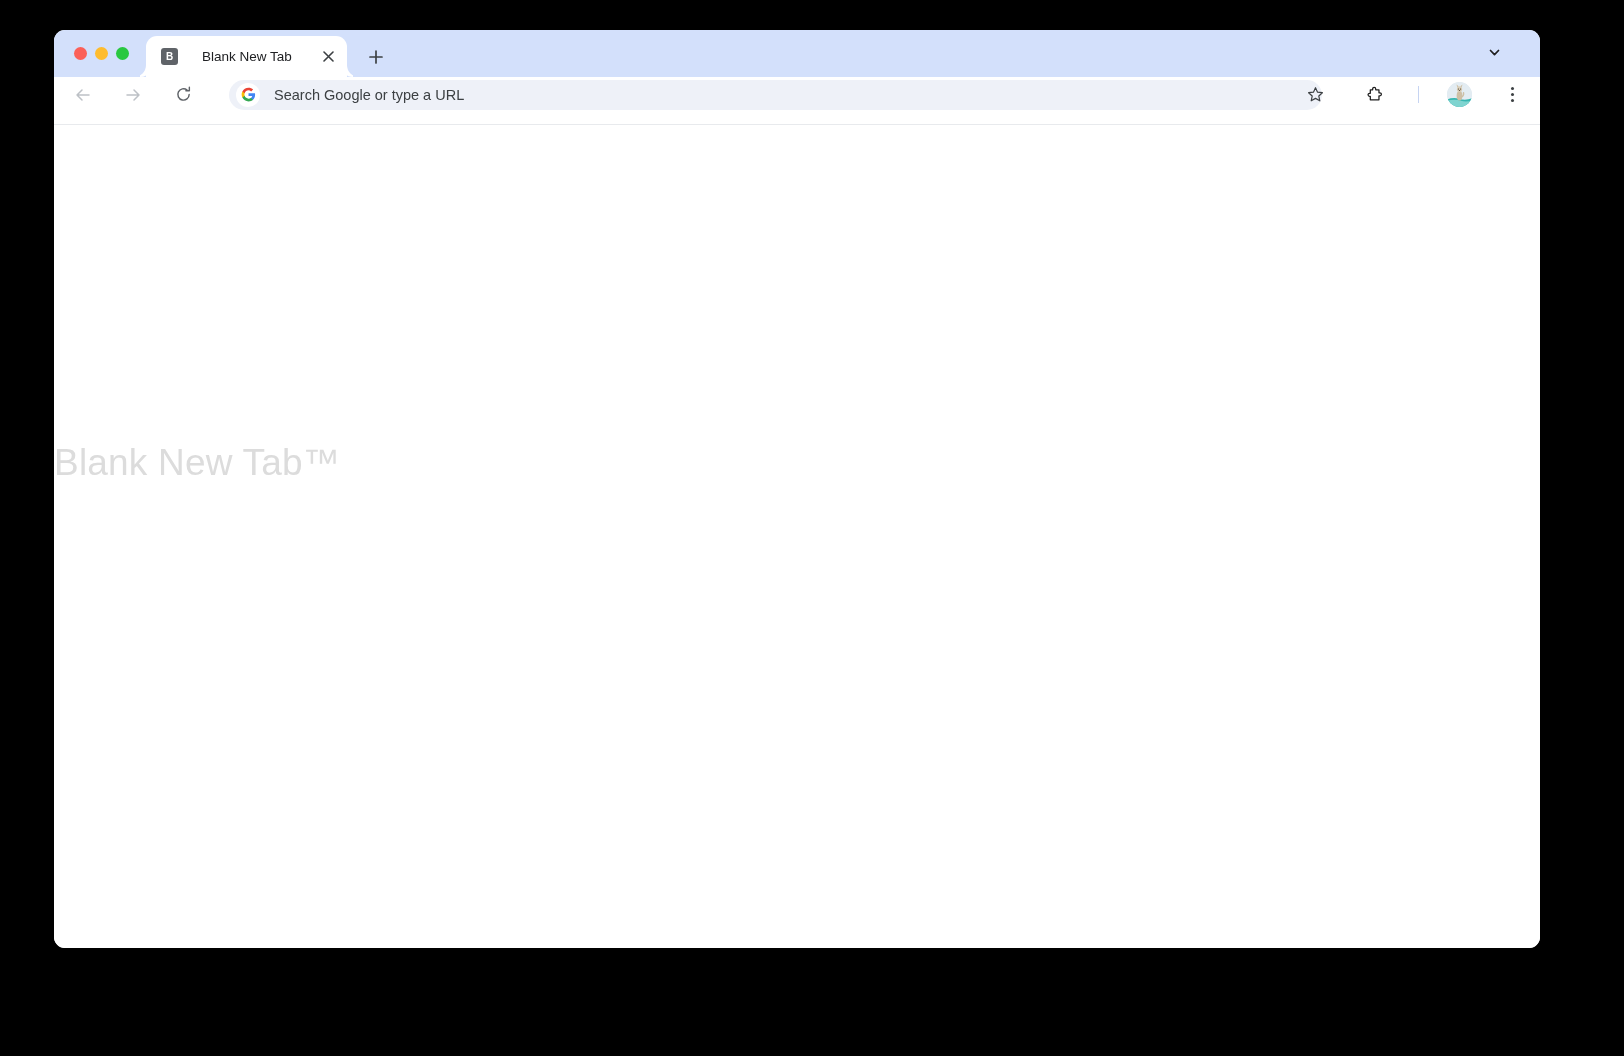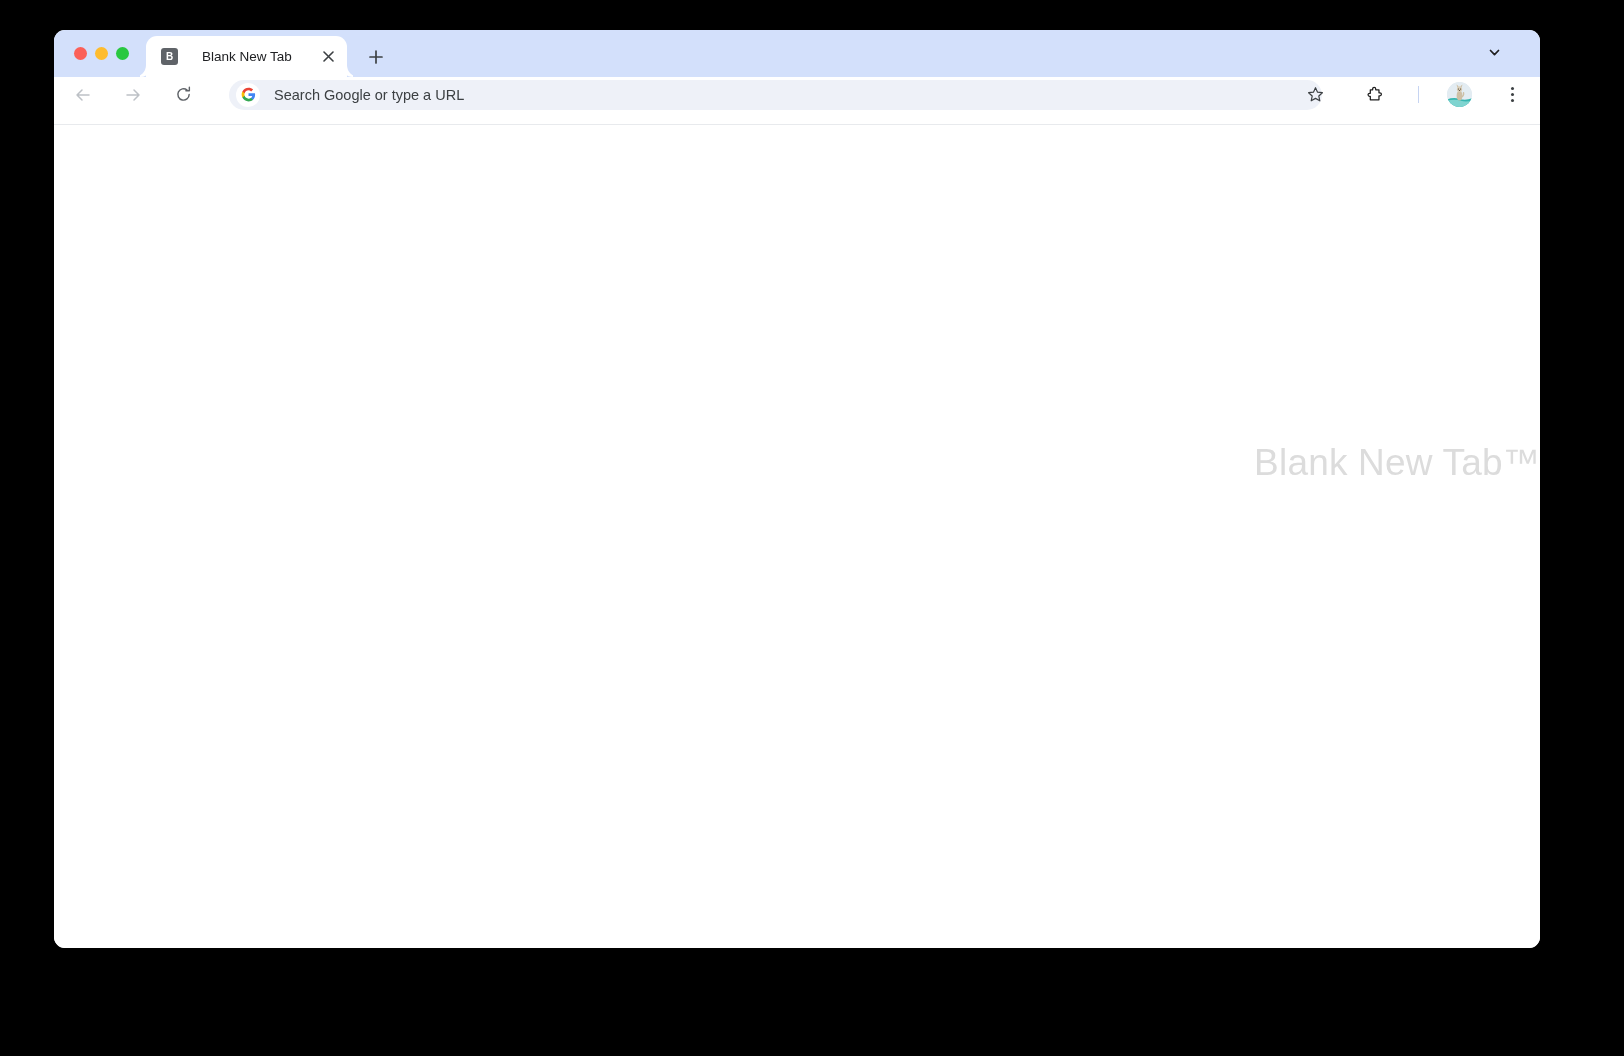--- a/index.html
+++ b/index.html
@@ -285,22 +285,21 @@
     background: #3c4043;
   }
 
   
   #page-content {
     position: relative;
     height: calc(918px - 47px - 48px);
     background: #ffffff;
     display: flex;
     align-items: flex-start;
-    justify-content: flex-end;
-    padding-left: 16px;
+    justify-content: flex-start;
   }
 
   #page-watermark {
     margin-top: 317px;
     font-size: 37px;
     color: #dcdcdc;
     letter-spacing: 0.2px;
     white-space: nowrap;
     font-weight: 400;
   }

